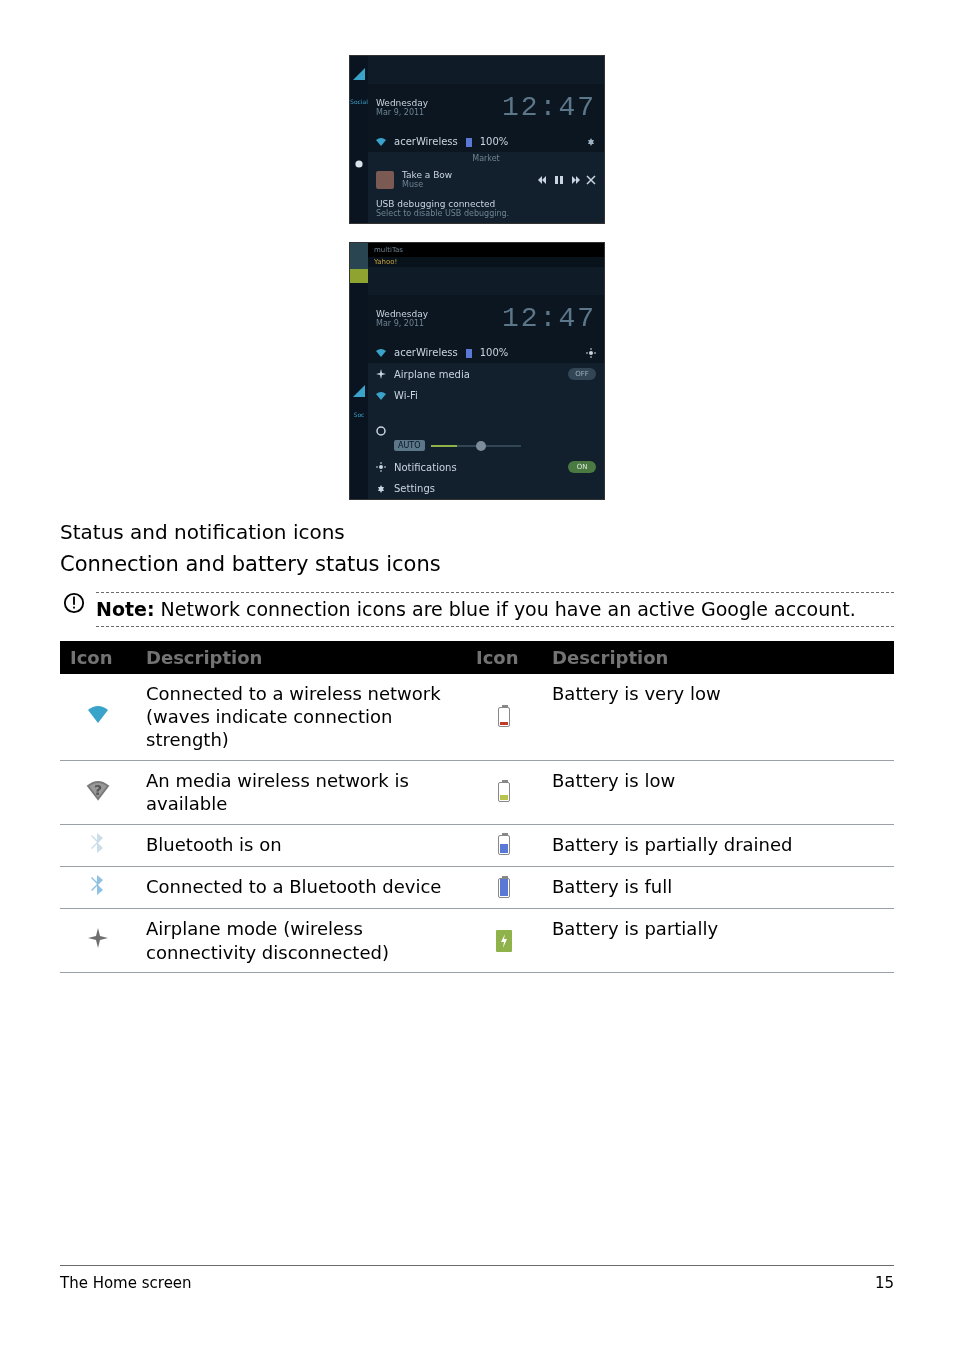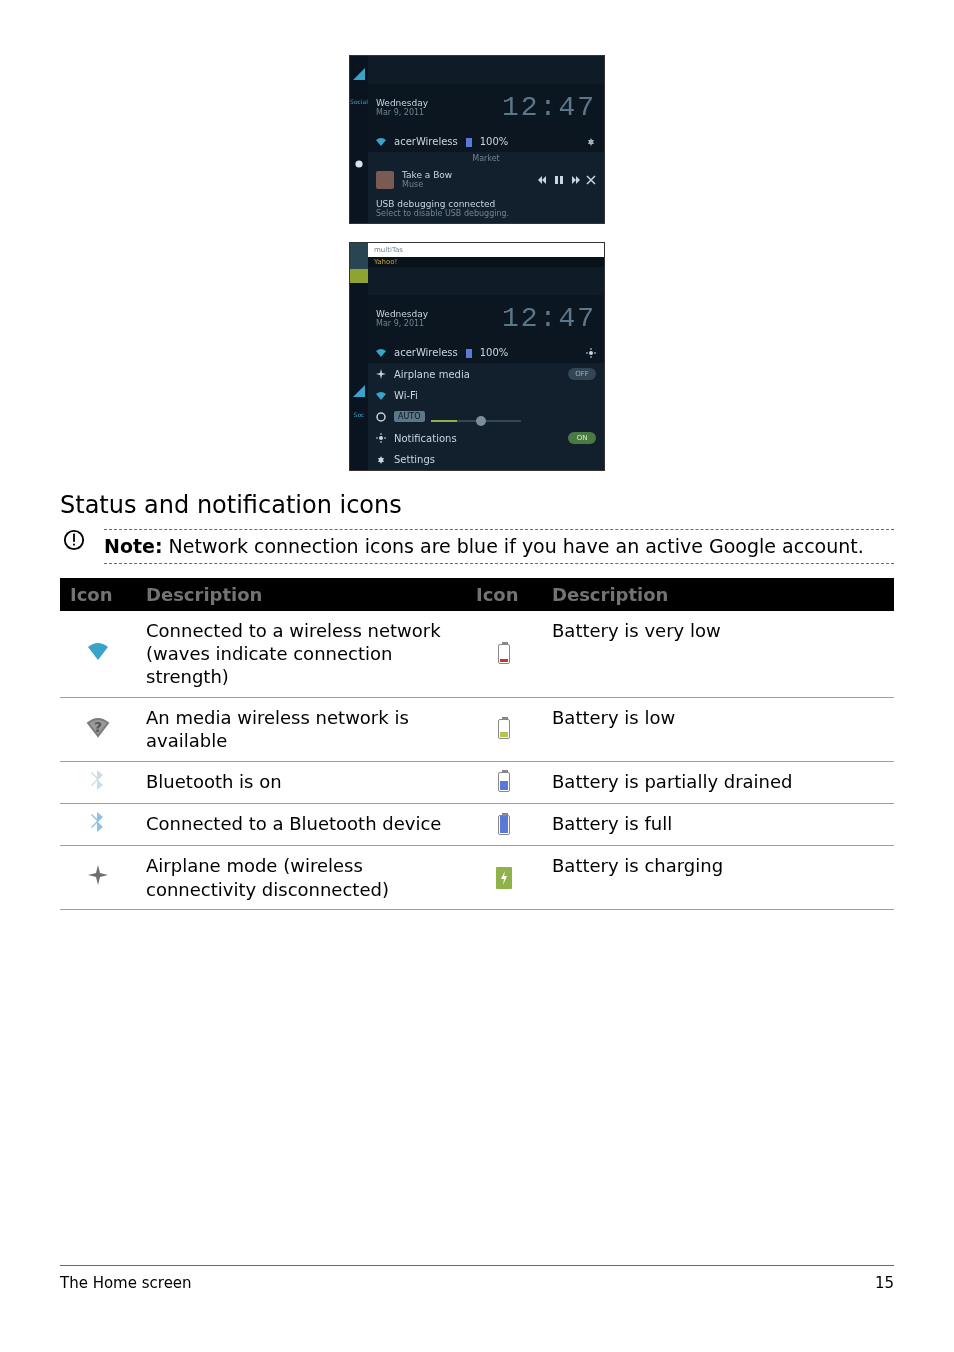--- a/index.html
+++ b/index.html
@@ -27,25 +27,25 @@
   .slider { height:2px; background:#334655; position:relative; width:90px; margin-left:6px;}
   .slider .fill { position:absolute; left:0; top:0; height:2px; background:#8fb24a; width:26px;}
   .slider .knob { position:absolute; left:50%; top:-4px; width:10px; height:10px; border-radius:50%; background:#7d8d99;}
   .album { width:18px; height:18px; background:#7a5a52; border-radius:2px;}
 
   .para { margin: 8px 0 16px 0; font-size: 19px; line-height: 1.3; }
 
   
   .shot2 { margin: 4px auto 20px auto; }
 
-  h2 { font-family: inherit; font-weight: 400; font-size: 24px; margin: 6px 0 8px 0; }
+  h2 { font-family: inherit; font-weight: 400; font-size: 20px; margin: 6px 0 8px 0; }
   h3 { font-family: inherit; font-weight: 400; font-size: 21px; margin: 0 0 16px 0; }
 
   
-  .note-wrap { display: flex; gap: 16px; margin: 10px 0 14px 0; }
+  .note-wrap { display: flex; gap: 8px; margin: 10px 0 14px 0; }
   .note-icon { width: 28px; display:flex; justify-content:center; align-items:flex-start; }
   .note-icon svg { width: 22px; height: 22px; }
   .note-body { flex:1; }
   .dashed { border: none; border-top: 1.5px dashed #6b6b6b; height:0; }
   .note-text { font-size: 19px; line-height: 1.3; padding: 4px 0; }
   .note-text b { font-weight: 700; }
 
   
   table { width: 100%; border-collapse: collapse; margin-top: 2px; }
   thead th { background: #000; color: #737373; text-align: left; font-weight: 700; font-size: 18px; padding: 6px 10px; }
@@ -165,21 +165,21 @@
         <div class="dot" style="height:14px;background:#8fa331"></div>
         <div class="dot" style="height:90px;"></div>
         <div class="dot">
             <svg viewBox="0 0 10 10">
               <path d="M0 10 L10 0 L10 10 Z" fill="#3aa3c9"></path>
             </svg>
           </div>
         <div class="dot" style="height:10px;font-size:6px;color:#3aa3c9;">Soc</div>
       </div>
       <div class="shot-body">
-        <div class="shot-row" style="background:#ffffff;height:14px;padding:2px 6px;">
+        <div class="shot-row" style="background:#000000;height:14px;padding:2px 6px;">
           <span class="muted" style="font-size:7px;">multiTas</span>
         </div>
         <div class="shot-row" style="background:#08121b;height:10px;padding:0 6px;">
           <span class="muted" style="font-size:7px;color:#c8a23a;">Yahoo!</span>
         </div>
         <div class="shot-row hdr">
           <div>
             <div style="font-size:9px;">Wednesday</div>
             <div class="muted">Mar 9, 2011</div>
           </div>
@@ -215,21 +215,21 @@
         <div class="shot-row">
           <svg width="10" height="10">
               <path d="M5 9 L0 3 Q5 -1 10 3 Z" fill="#3aa3c9"></path>
             </svg>
           <span class="label">Wi-Fi</span>
         </div>
         <div class="shot-row">
           <svg width="10" height="10">
               <circle cx="5" cy="5" r="4" fill="none" stroke="#c9d5e0" stroke-width="1.5"></circle>
             </svg>
-          <div style="display:flex;align-items:flex-end;">
+          <div style="display:flex;align-items:center;margin-top:29px;">
             <span class="badge">AUTO</span>
             <div class="slider">
                 <div class="fill"></div>
                 <div class="knob"></div>
               </div>
           </div>
         </div>
         <div class="shot-row">
           <svg width="10" height="10">
               <circle cx="5" cy="5" r="2" fill="#c9d5e0"></circle>
@@ -247,20 +247,21 @@
           <svg width="10" height="10">
               <path d="M5 1 L6 3 8 3 7 5 8 7 6 7 5 9 4 7 2 7 3 5 2 3 4 3 Z" fill="#c9d5e0"></path>
             </svg>
           <span class="label">Settings</span>
         </div>
       </div>
     </div>
   </div>
 
   <h2>Status and notification icons</h2>
+  <h3>Connection and battery status icons</h3>
 
   <div class="note-wrap">
     <div class="note-icon">
       <svg viewBox="0 0 24 24">
           <circle cx="12" cy="12" r="10" fill="none" stroke="#000" stroke-width="2"></circle>
           <rect x="11" y="5" width="2" height="9" fill="#000"></rect>
           <rect x="11" y="16" width="2" height="2" fill="#000"></rect>
         </svg>
     </div>
     <div class="note-body">
@@ -334,21 +335,21 @@
                 <path d="M12 2 L14 10 22 12 14 14 12 22 10 14 2 12 10 10 Z"></path>
               </svg></span></td>
         <td>Airplane mode (wireless connectivity disconnected)</td>
         <td class="icon-cell">
             <div class="bcharge">
               <svg viewBox="0 0 10 14">
                 <path d="M6 0 L2 8 5 8 4 14 8 5 5 5 Z" fill="#fff"></path>
               </svg>
             </div>
           </td>
-        <td>Battery is charging</td>
+        <td>Battery is partially</td>
       </tr>
     </tbody>
   </table>
 
   <div class="footer">
     <div class="foot-line"></div>
     <div class="foot-row">
       <span>The Home screen</span>
       <span>15</span>
     </div>

